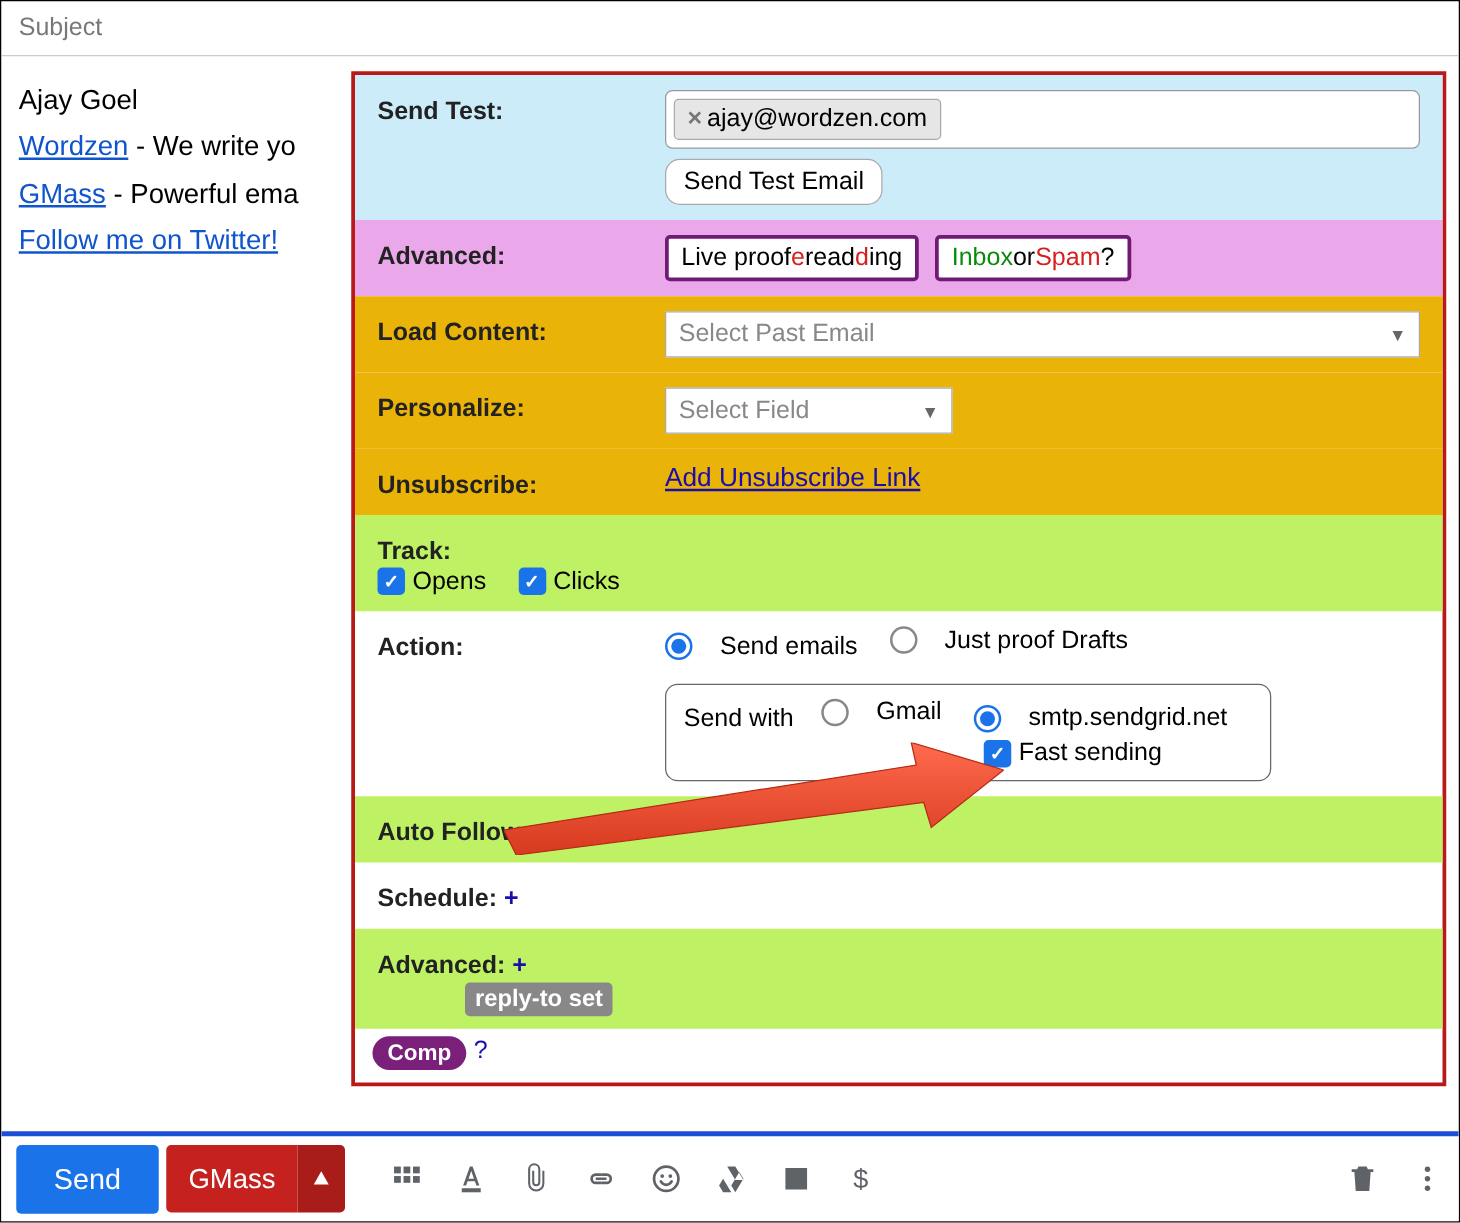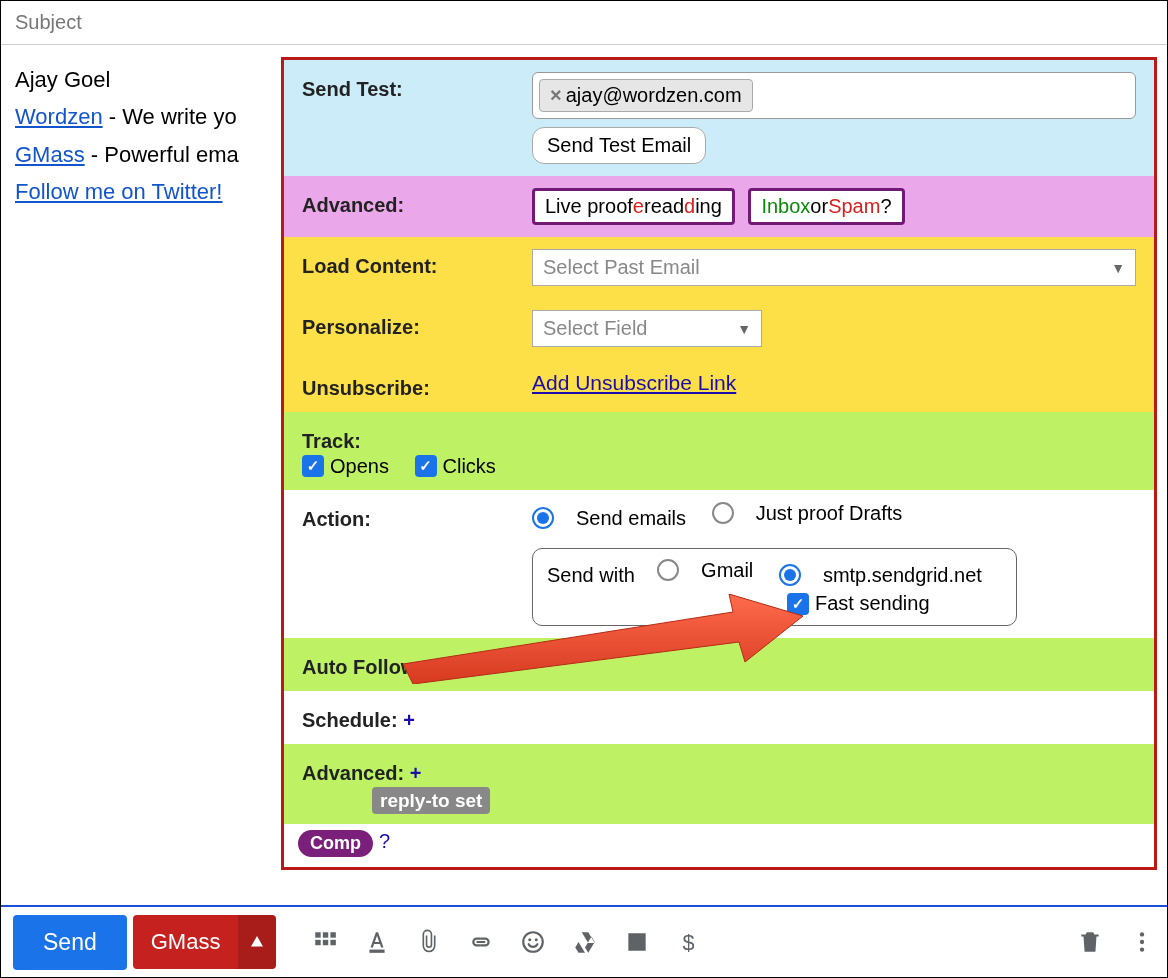--- a/index.html
+++ b/index.html
@@ -47,21 +47,21 @@
     font-weight: bold;
     color: #222;
     padding-top: 6px;
     flex-shrink: 0;
   }
   .row-content {
     flex: 1;
   }
   .bg-blue { background: #ccecf9; justify-content: flex-end; }
   .bg-pink { background: #eaa7ea; }
-  .bg-green { background: #fde047; }
+  .bg-green { background: #eab308; }
   .bg-grey { background: #bef264; flex-direction: column; }
 
   .test-input {
     width: 100%;
     border: 1px solid #999;
     border-radius: 6px;
     padding: 6px;
     background: #fff;
     display: flex;
     align-items: center;
@@ -151,21 +151,21 @@
   .comp-pill {
     background: #7a1f7a; color:#fff; border-radius: 14px; padding:3px 12px; font-size:18px; font-weight:bold;
   }
   .q-mark { color:#1a0dab; font-size:20px; margin-left:6px; }
 
   .footer {
     position: absolute;
     bottom: 0; left: 0; right: 0;
     height: 72px;
     background: #fff;
-    border-top: 2px solid #1d4ed8;
+    border-top: 4px solid #1d4ed8;
     display: flex;
     align-items: center;
     padding: 0 12px;
     gap: 6px;
   }
   .btn-send {
     background: #1a73e8; color:#fff; border:none; border-radius:4px;
     font-size: 23px; font-weight: 500; padding: 14px 30px; cursor:pointer;
   }
   .btn-gmass {

